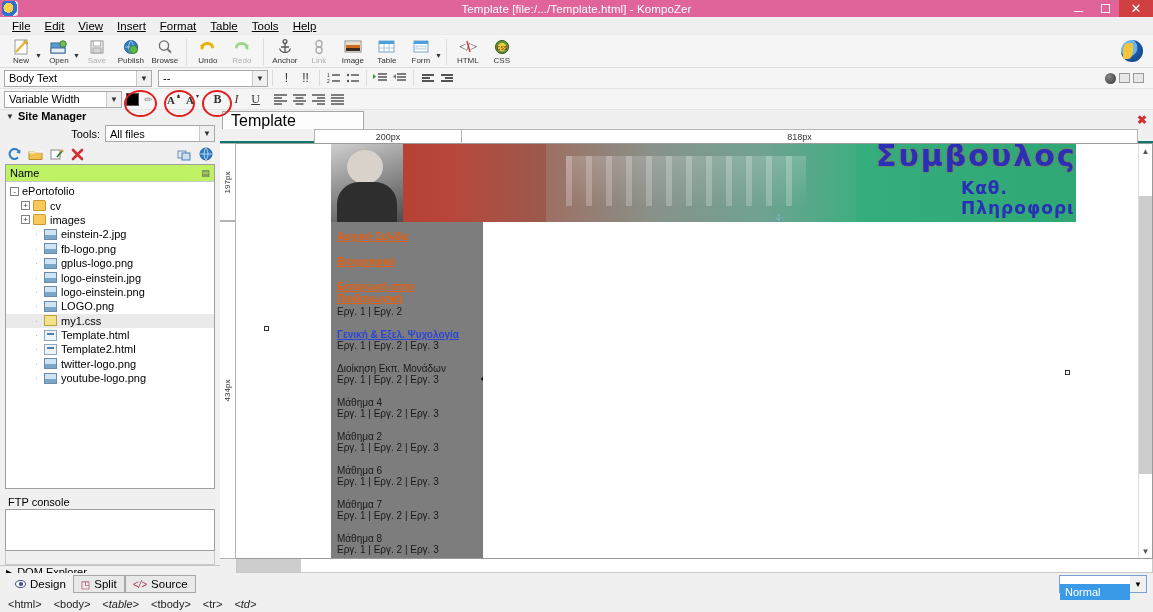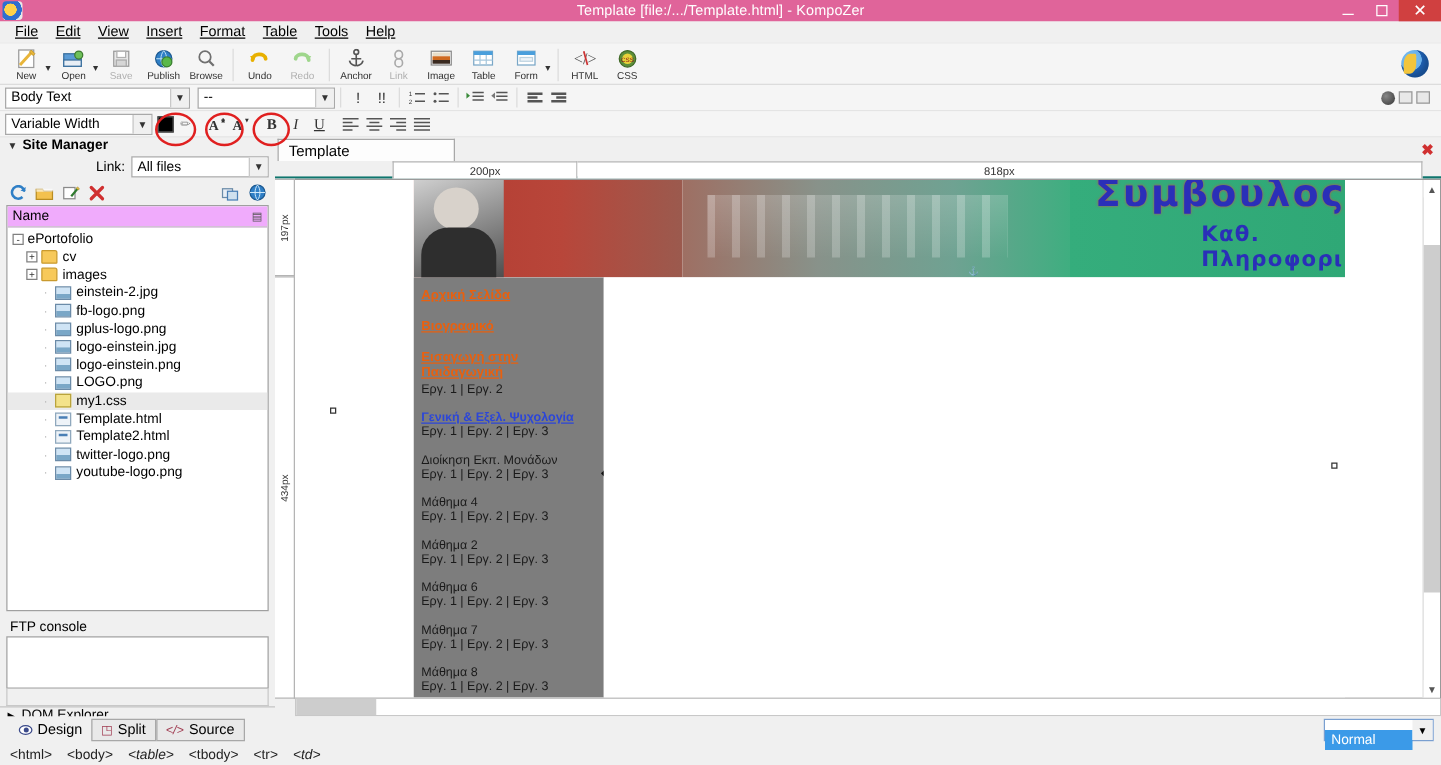--- a/index.html
+++ b/index.html
@@ -125,21 +125,21 @@
   .view-row .lab { font-size: 11px; }
   #combo-view { width: 110px; height: 17px; }
   .sm-tools { display: flex; align-items: center; gap: 6px; padding: 2px 2px 3px 2px; }
   .sm-tools .spacer { margin-left: auto; }
   .smi { width: 15px; height: 14px; display:flex; align-items:center; justify-content:center; font-size:11px; }
   .tree-wrap {
     background: #fff; border: 1px solid #a0a0a0; margin: 0 0 4px 0;
     height: 325px; overflow: hidden; display:flex; flex-direction:column;
   }
   .tree-head {
-    height: 17px; background: #f0abfc; border-bottom: 1px solid #c8c8c8;
+    height: 17px; background: #bef264; border-bottom: 1px solid #c8c8c8;
     display: flex; align-items: center; padding: 0 4px; font-size: 11px;
   }
   .tree-head .col-ic { margin-left: auto; font-size: 9px; color: #555; }
   .tree { flex:1; overflow: hidden; padding-top: 2px; }
   .row {
     height: 14.4px; display: flex; align-items: center; font-size: 11px;
     padding-left: 4px; white-space: nowrap;
   }
   .row.sel { background: #eaeaea; }
   .row .ind { display: inline-block; }
@@ -168,21 +168,21 @@
 
   
   .editor { flex: 1 1 auto; display: flex; flex-direction: column; min-width: 0; background: #f0f0f0; }
   .tabrow {
     height: 19px; background: #f0f0f0; display: flex; align-items: flex-end;
     padding-left: 2px; position: relative;
   }
   .doc-tab {
     height: 18px; min-width: 142px; background: #fdfdfd;
     border: 1px solid #a8a8a8; border-bottom: none; display: flex; align-items: center;
-    padding: 0 8px; font-size: 12px;
+    padding: 0 8px; font-size: 16px;
   }
   .tabrow .closeall { margin-left: auto; margin-right: 6px; color: #d03030; font-size: 12px; font-weight: bold; margin-bottom: 2px;}
   .ruler-h {
     height: 14px; background: #f0f0f0; display: flex; align-items: stretch;
     border-bottom: 2px solid #0f766e; position: relative;
   }
   .ruler-h .corner { width: 16px; flex: 0 0 16px; background:#f0f0f0; }
   .ruler-h .seg {
     background: #fff; border: 1px solid #b4b4b4; border-bottom: none;
     display: flex; align-items: center; justify-content: center;
@@ -622,21 +622,21 @@
 
   <div class="body-split">
 
     <div class="sidebar">
       <div class="panel-head">
         <span class="tw">▼</span>
         <span>Site Manager</span>
       </div>
       <div class="sm-body">
         <div class="view-row">
-          <span class="lab">Link:</span>
+          <span class="lab">Tools:</span>
           <div class="combo" id="combo-view">
             <span>All files</span>
             <span class="arrow">▼</span>
           </div>
         </div>
         <div class="sm-tools">
           <span class="smi">
             <svg width="14" height="13" viewBox="0 0 14 13">
                 <path d="M11.5 5 A5 5 0 1 0 10 9.6" stroke="#2f7fc6" stroke-width="2" fill="none"></path>
                 <path d="M12.6 1.6 L12 5.6 L8.4 4.4z" fill="#2f7fc6"></path>

